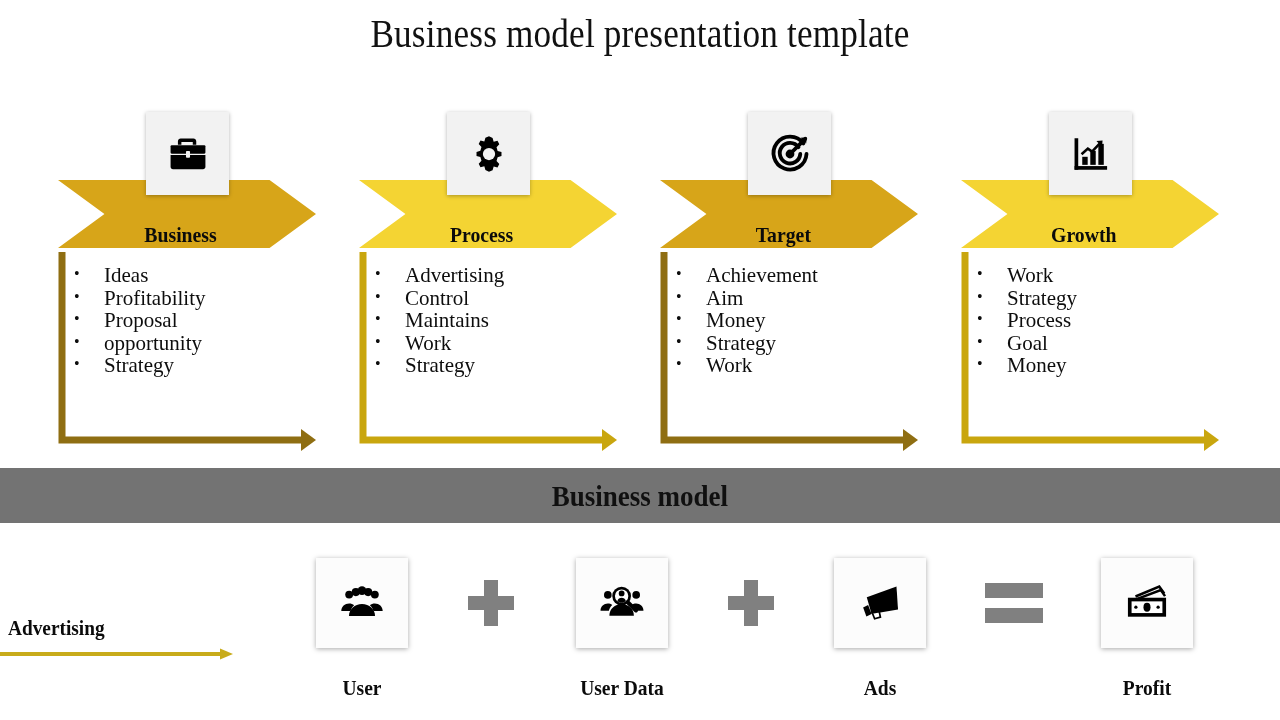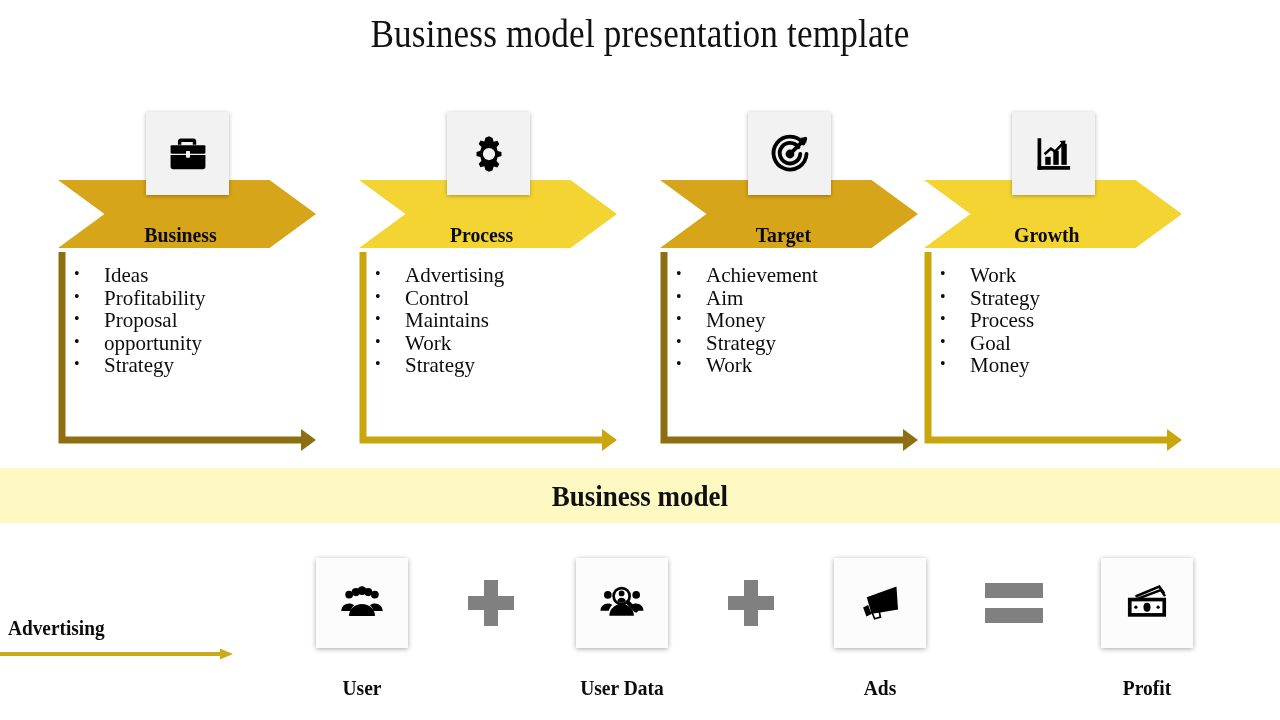--- a/index.html
+++ b/index.html
@@ -38,21 +38,21 @@
   .pillar {
     position: absolute;
     top: 112px;
     width: 260px;
     height: 335px;
   }
 
   .pillar-0 { left: 58px; }
   .pillar-1 { left: 359px; }
   .pillar-2 { left: 660px; }
-  .pillar-3 { left: 924px; }
+  .pillar-3 { left: 961px; }
 
   
   .icon-tile {
     position: absolute;
     top: 0;
     left: 88px;
     width: 83px;
     height: 83px;
     background: #f2f2f2;
     box-shadow: 0 1px 4px rgba(0,0,0,0.30);
@@ -128,21 +128,21 @@
   }
   .connector svg { display: block; overflow: visible; }
 
   
   #band {
     position: absolute;
     left: 0;
     top: 468px;
     width: 1280px;
     height: 55px;
-    background: #fef9c3;
+    background: #737373;
     display: flex;
     align-items: center;
     justify-content: center;
   }
   #band-label {
     font-family: "Liberation Serif", "DejaVu Serif", serif;
     font-size: 30px;
     font-weight: bold;
     color: #101010;
     transform: scaleX(0.9);

